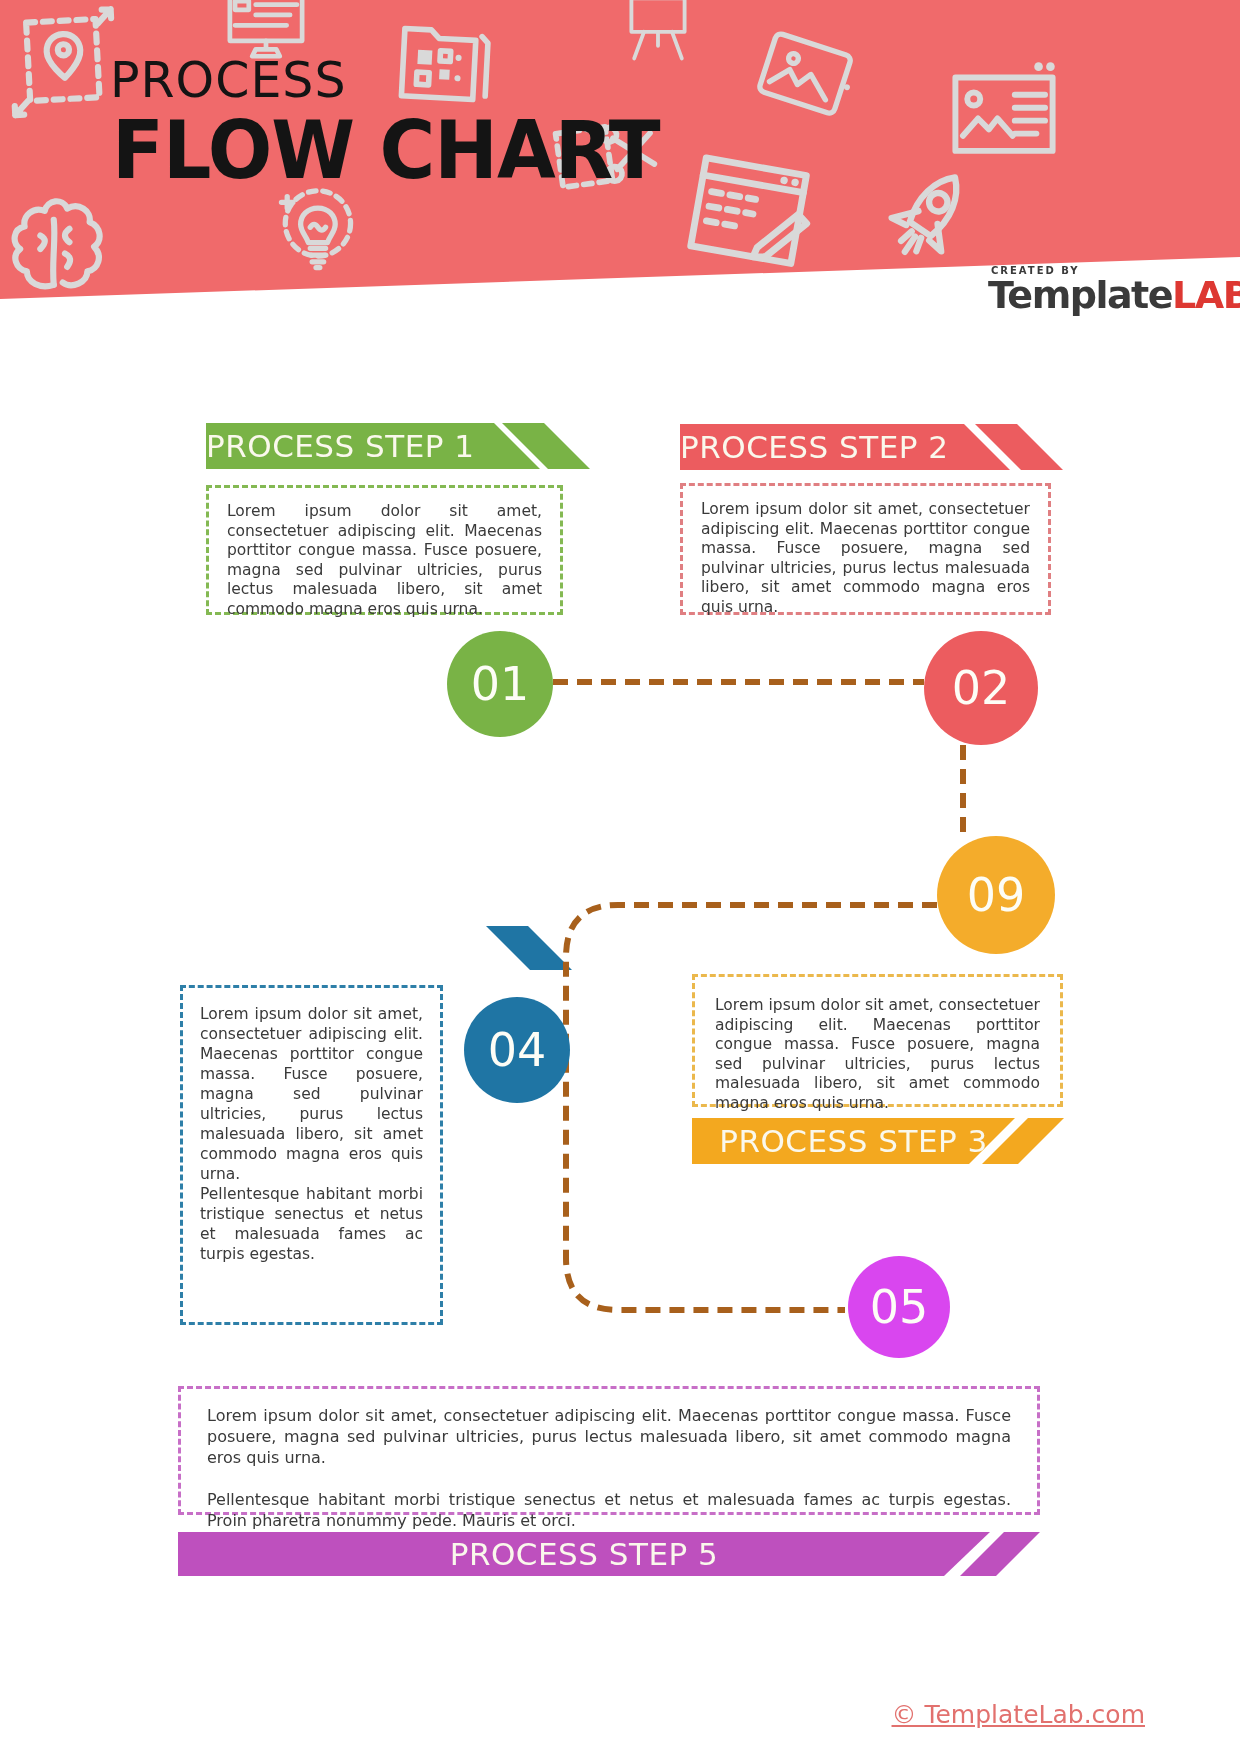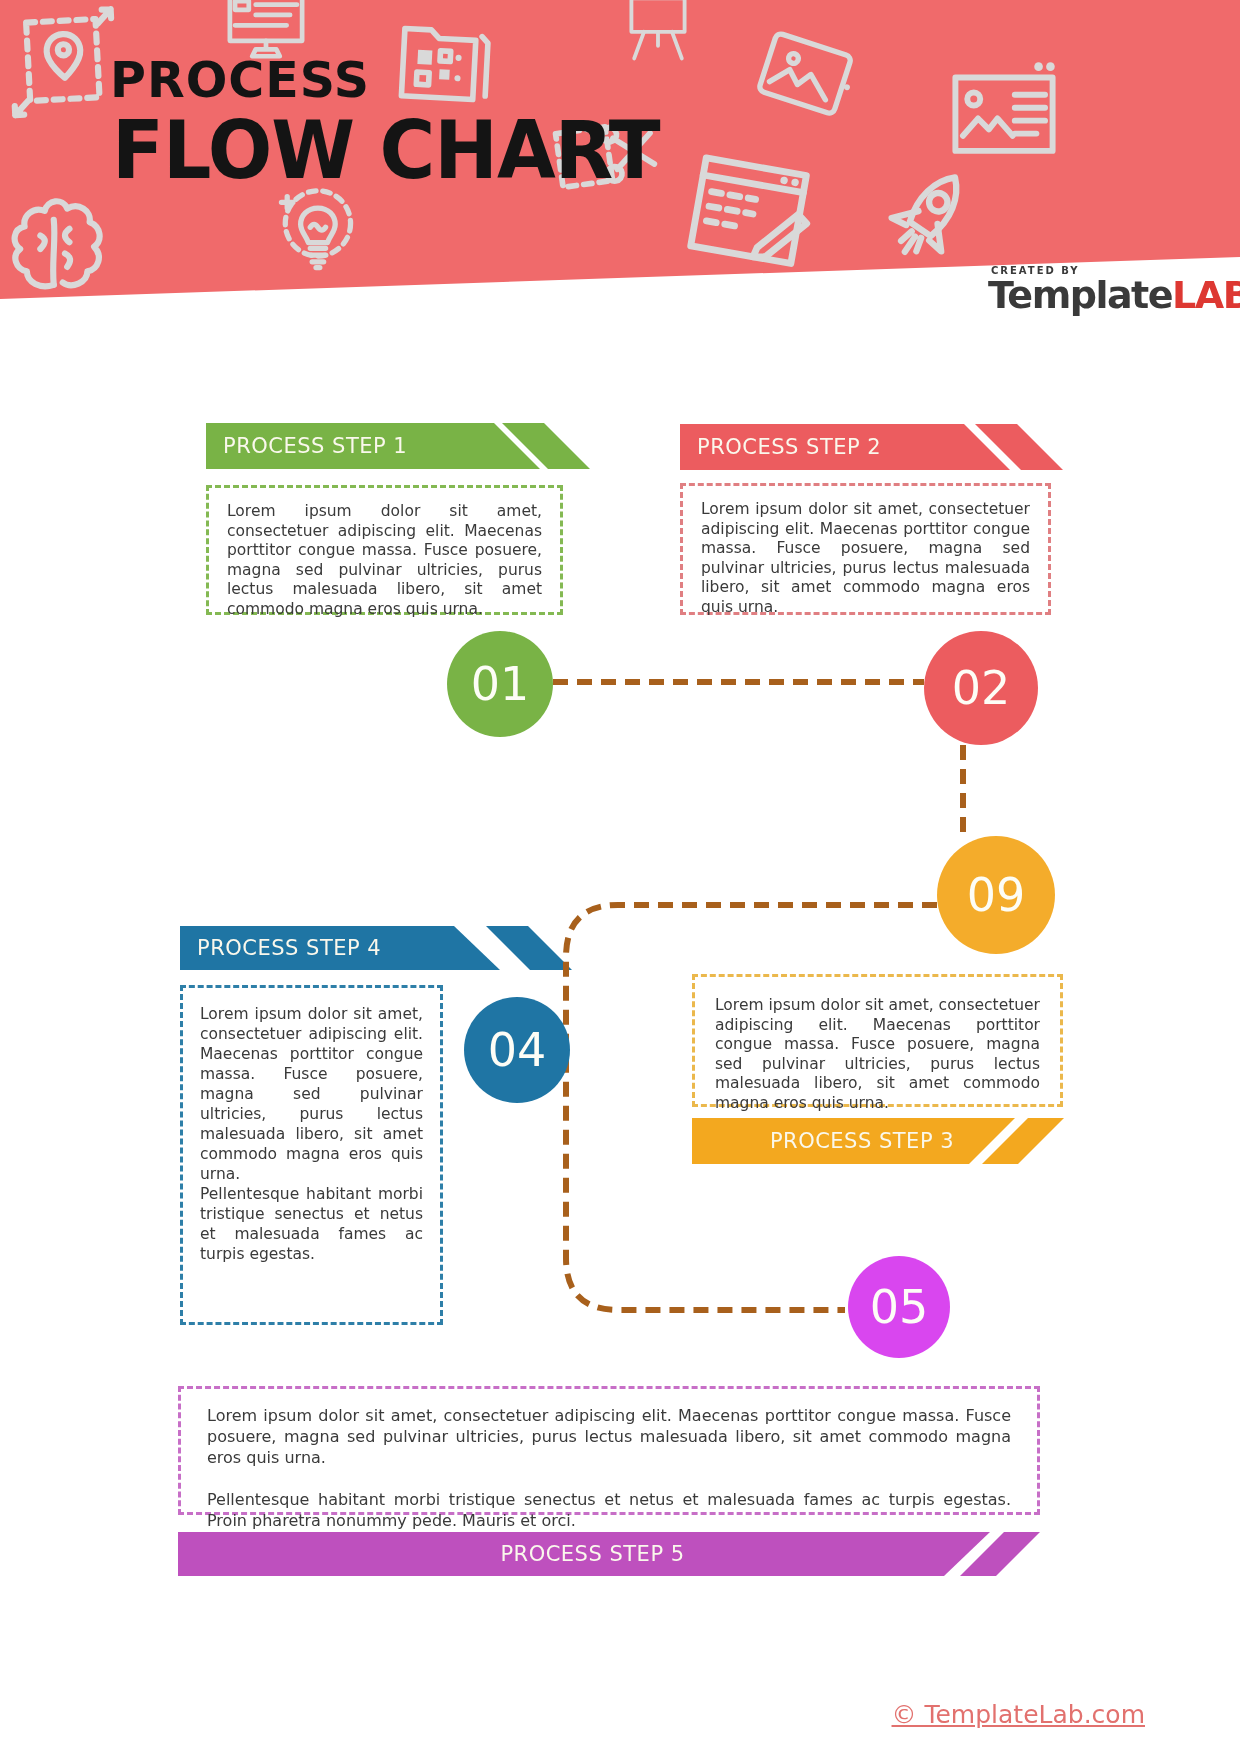--- a/index.html
+++ b/index.html
@@ -2,36 +2,36 @@
 <html><head>
 <meta charset="utf-8">
 <style>
   html,body{margin:0;padding:0;background:#ffffff;}
   .page{position:relative;width:1240px;height:1754px;background:#ffffff;overflow:hidden;
         font-family:"DejaVu Sans","Liberation Sans",sans-serif;}
 
   
   .header{position:absolute;left:0;top:0;width:1240px;height:302px;background:#F06A6B;
           clip-path:polygon(0 0,1240px 0,1240px 257px,0 299px);}
-  .title1{position:absolute;left:110px;top:52px;font-size:49px;font-weight:700;color:#141414;letter-spacing:1px;}
+  .title1{position:absolute;left:110px;top:52px;font-size:49px;font-weight:400;color:#141414;letter-spacing:1px;}
   .title2{position:absolute;left:112px;top:103px;font-size:76px;font-weight:800;color:#141414;letter-spacing:-1px;transform:scaleY(1.06);transform-origin:left top;}
   .doodle{position:absolute;}
   .doodle svg{width:100%;height:100%;stroke:#D9D9D9;fill:none;stroke-width:5.5;stroke-linecap:round;stroke-linejoin:round;}
   .doodle .fill{fill:#D9D9D9;stroke:none;}
   .doodle .dash{stroke-dasharray:8 7;}
 
   
   .brand{position:absolute;left:988px;top:265px;}
   .created-by{font-size:10px;font-weight:700;letter-spacing:2px;color:#3A3A3A;margin-left:3px;}
   .brand-name{font-size:38px;font-weight:700;letter-spacing:-1.5px;line-height:1.0;color:#3A3A3A;}
   .brand-accent{color:#DD3832;}
 
   
-  .banner{position:absolute;height:46px;color:#FAF8EC;font-size:21px;letter-spacing:.5px;
-          display:flex;align-items:center;padding-left:17px;box-sizing:border-box;white-space:nowrap;overflow:visible;}
+  .banner{position:absolute;height:46px;color:#FAF8EC;font-size:31px;letter-spacing:.5px;
+          display:flex;align-items:center;box-sizing:border-box;white-space:nowrap;overflow:visible;}
   .cutL{clip-path:polygon(0 0,calc(100% - 46px) 0,100% 100%,0 100%);}   
   .cutR{clip-path:polygon(0 0,100% 0,calc(100% - 46px) 100%,0 100%);justify-content:center;}   
   .stripe{position:absolute;height:46px;}
   .b1{left:206px;top:423px;width:334px;background:#79B346;}
   .s1{left:525px;top:423px;width:42px;background:#79B346;transform:skewX(45deg);}
   .b2{left:680px;top:424px;width:330px;background:#EC5C5F;}
   .s2{left:998px;top:424px;width:42px;background:#EC5C5F;transform:skewX(45deg);}
   .b3{left:692px;top:1118px;width:323px;background:#F3A81F;}
   .s3{left:1005px;top:1118px;width:36px;background:#F3A81F;transform:skewX(-45deg);}
   .b4{left:180px;top:926px;width:320px;height:44px;background:#1F75A4;}
@@ -218,23 +218,20 @@
     <span>09</span>
   </div>
   <div class="txtbox box3">
     <p>Lorem ipsum dolor sit amet, consectetuer adipiscing elit. Maecenas porttitor congue massa. Fusce posuere, magna sed pulvinar ultricies, purus lectus malesuada libero, sit amet commodo magna eros quis urna.</p>
   </div>
   <div class="banner cutR b3">
     <span>PROCESS STEP 3</span>
   </div>
   <div class="stripe s3"></div>
 
-  <div class="banner cutL b4">
-    <span>PROCESS STEP 4</span>
-  </div>
   <div class="stripe s4"></div>
   <div class="txtbox box4">
     <p>Lorem ipsum dolor sit amet, consectetuer adipiscing elit. Maecenas porttitor congue massa. Fusce posuere, magna sed pulvinar ultricies, purus lectus malesuada libero, sit amet commodo magna eros quis urna.</p>
     <p>Pellentesque habitant morbi tristique senectus et netus et malesuada fames ac turpis egestas.</p>
   </div>
   <div class="circle c4">
     <span>04</span>
   </div>
 
   <div class="circle c5">

